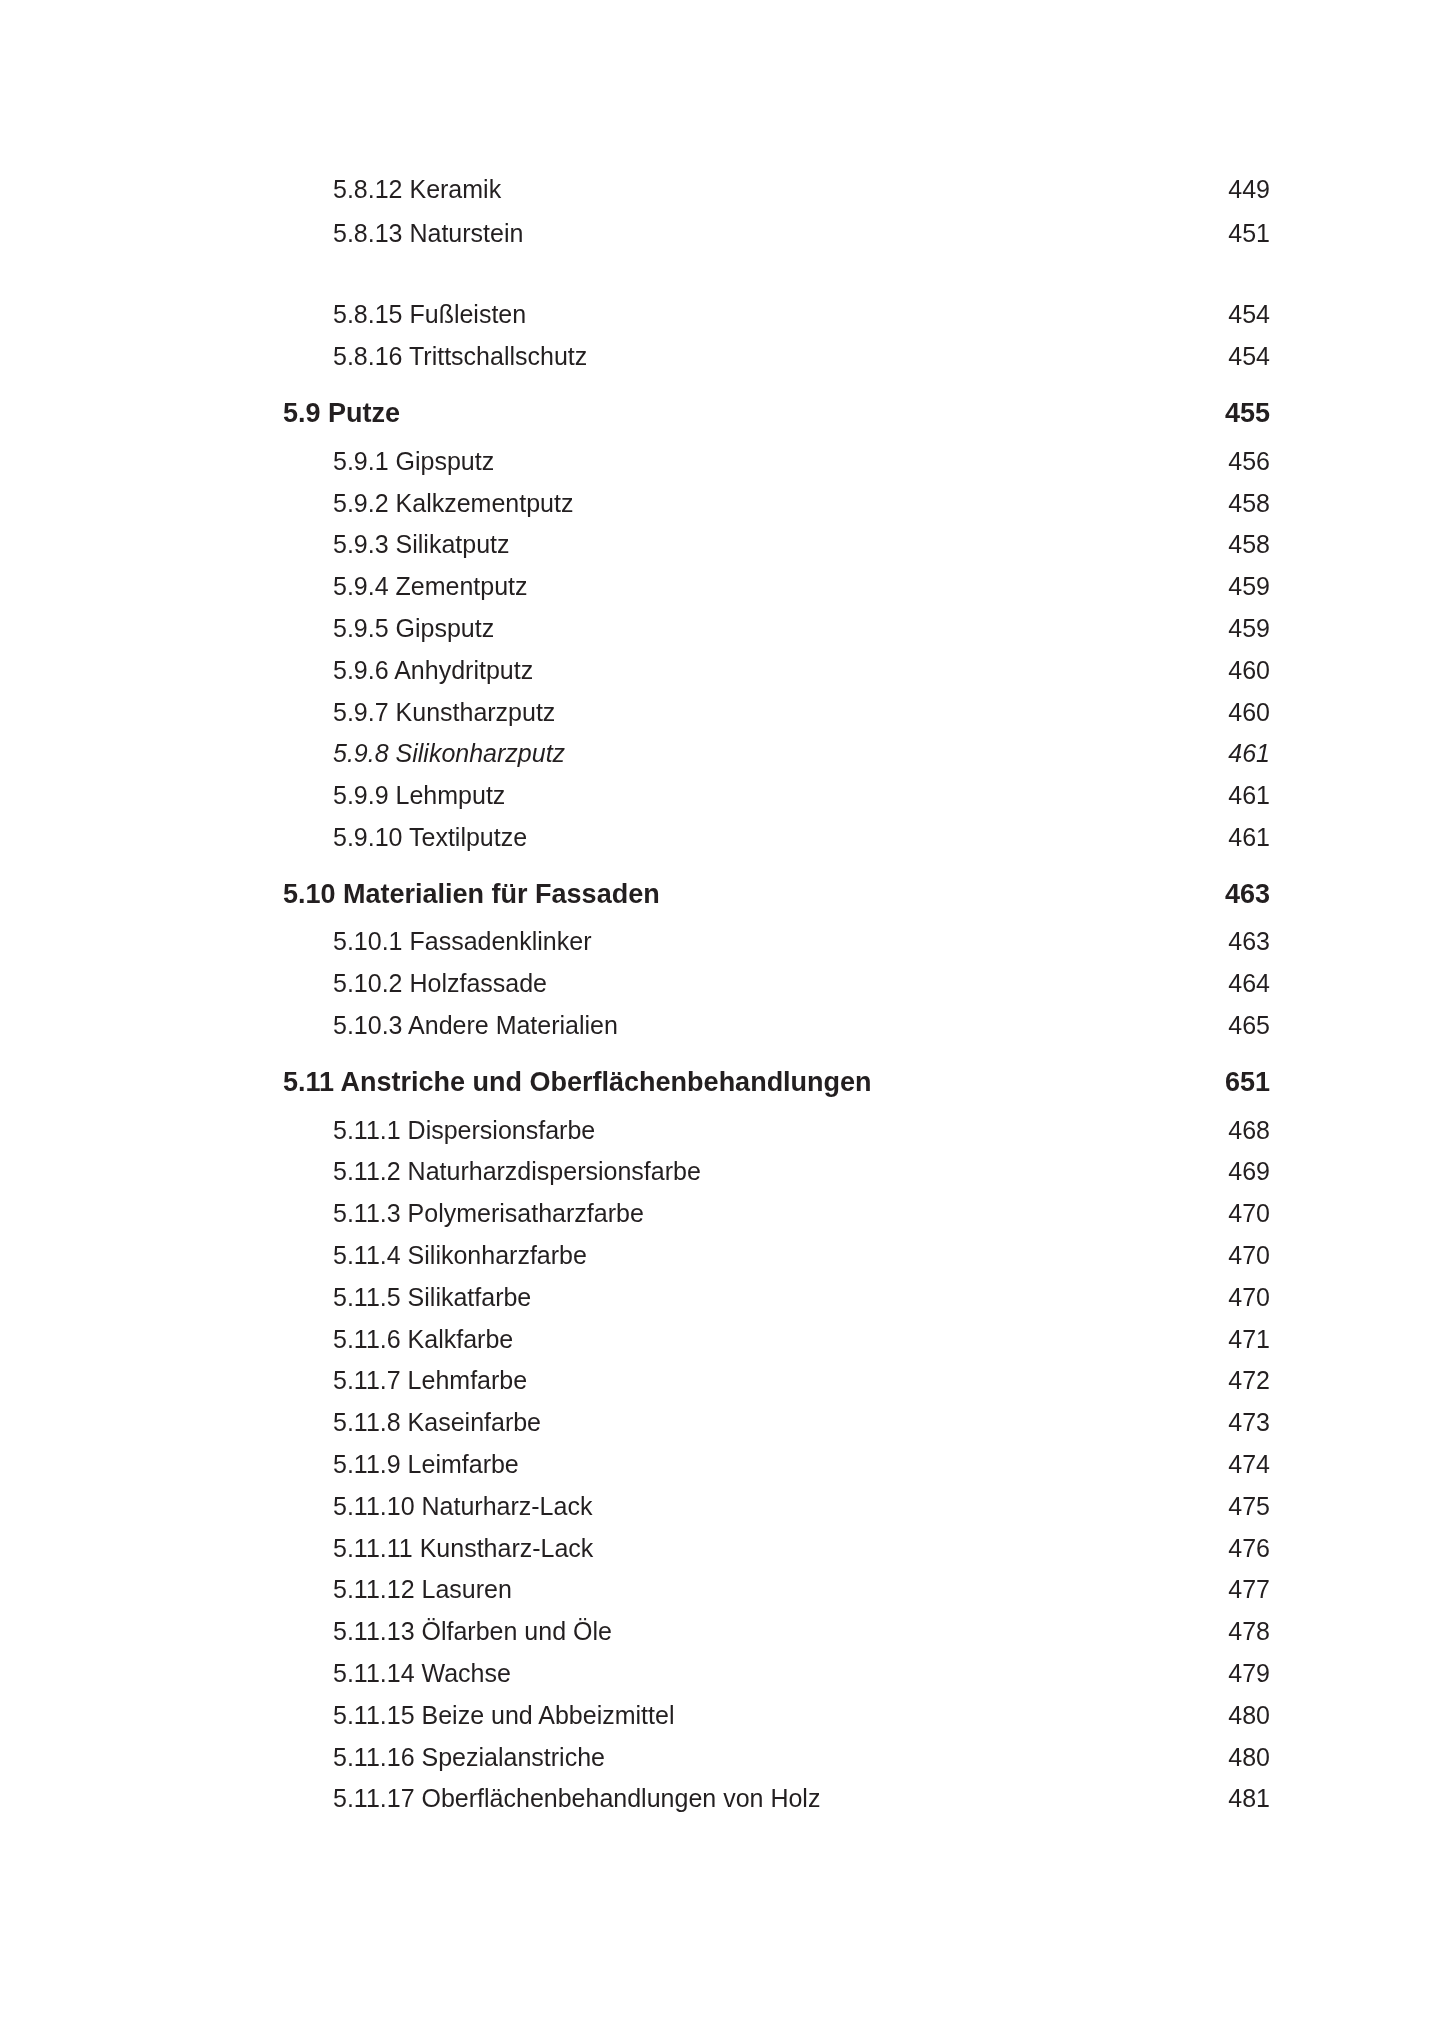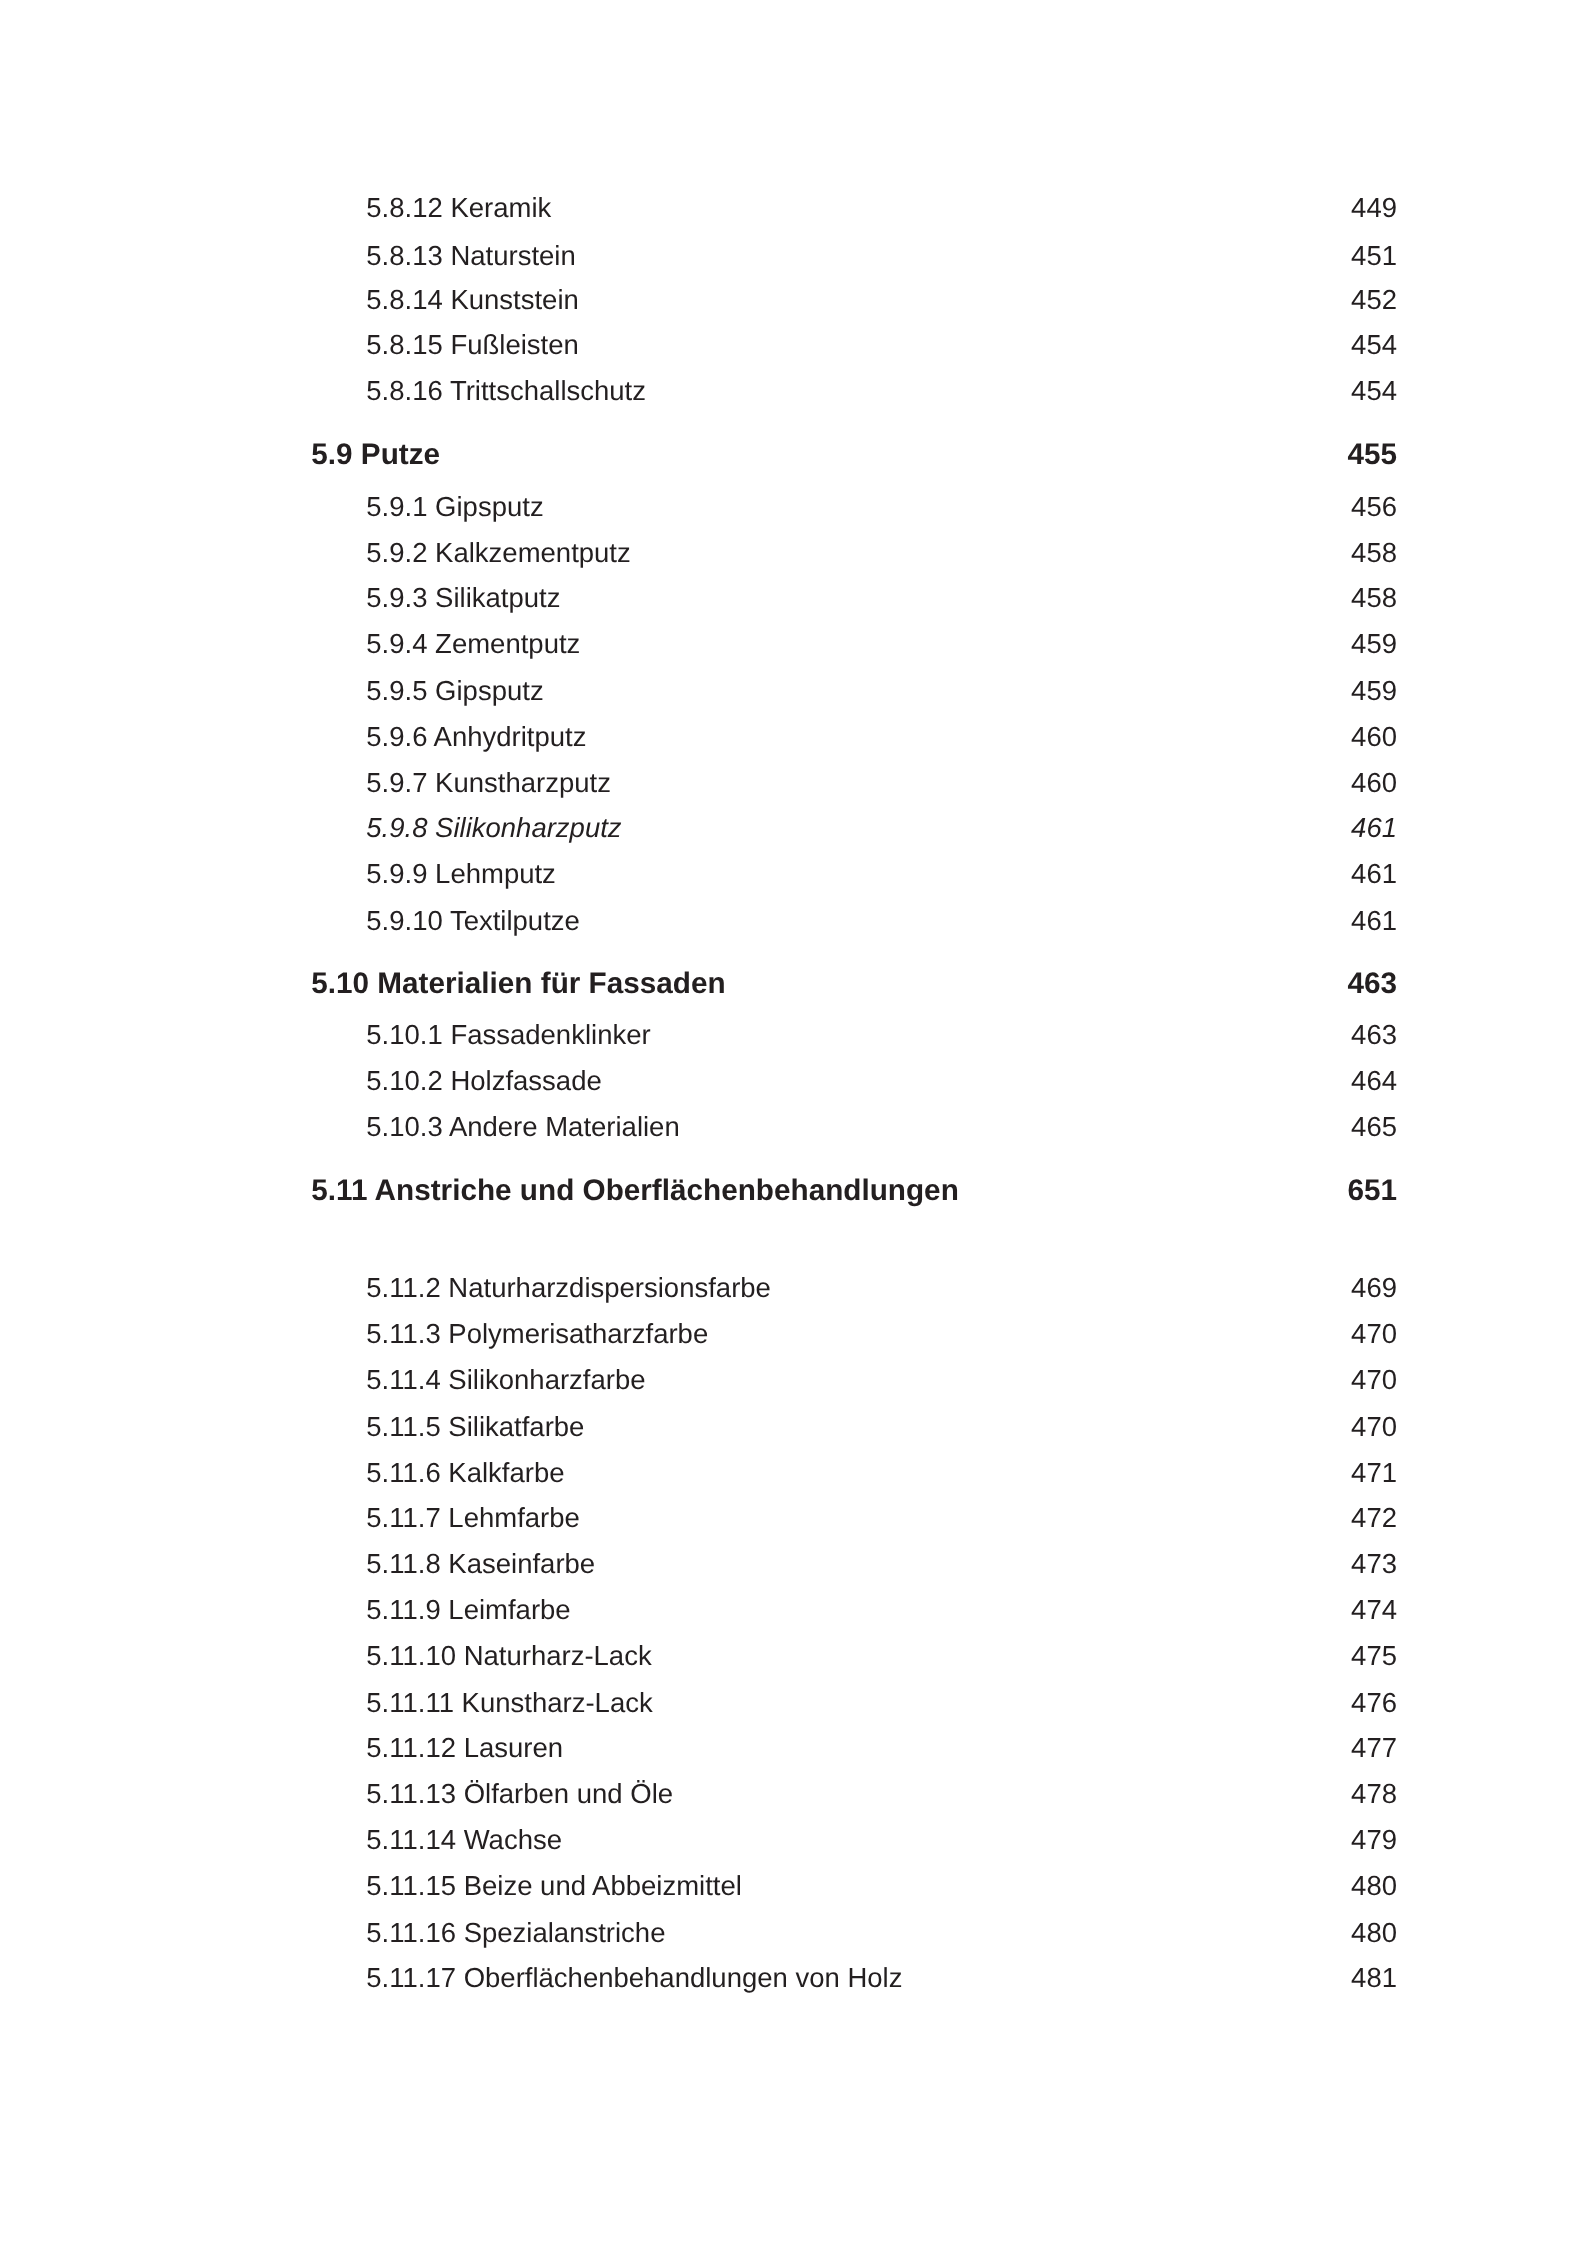--- a/index.html
+++ b/index.html
@@ -16,24 +16,20 @@
 <body>
 
 <div id="toc">
     <div class="row sub" style="top: 168px;">
       <span class="label">5.8.12 Keramik</span>
       <span class="page">449</span>
     </div>
     <div class="row sub" style="top: 212px;">
       <span class="label">5.8.13 Naturstein</span>
       <span class="page">451</span>
-    </div>
-    <div class="row sub" style="top: 251.6px;">
-      <span class="label">5.8.14 Kunststein</span>
-      <span class="page">452</span>
     </div>
     <div class="row sub" style="top: 293.4px;">
       <span class="label">5.8.15 Fußleisten</span>
       <span class="page">454</span>
     </div>
     <div class="row sub" style="top: 335.2px;">
       <span class="label">5.8.16 Trittschallschutz</span>
       <span class="page">454</span>
     </div>
     <div class="row sec" style="top: 392.2px;">
@@ -93,20 +89,24 @@
       <span class="page">464</span>
     </div>
     <div class="row sub" style="top: 1004px;">
       <span class="label">5.10.3 Andere Materialien</span>
       <span class="page">465</span>
     </div>
     <div class="row sec" style="top: 1061px;">
       <span class="label">5.11 Anstriche und Oberflächenbehandlungen</span>
       <span class="page">651</span>
     </div>
+    <div class="row sub" style="top: 1108.5px;">
+      <span class="label">5.11.1 Dispersionsfarbe</span>
+      <span class="page">468</span>
+    </div>
     <div class="row sub" style="top: 1150.3px;">
       <span class="label">5.11.2 Naturharzdispersionsfarbe</span>
       <span class="page">469</span>
     </div>
     <div class="row sub" style="top: 1192.1px;">
       <span class="label">5.11.3 Polymerisatharzfarbe</span>
       <span class="page">470</span>
     </div>
     <div class="row sub" style="top: 1233.9px;">
       <span class="label">5.11.4 Silikonharzfarbe</span>

